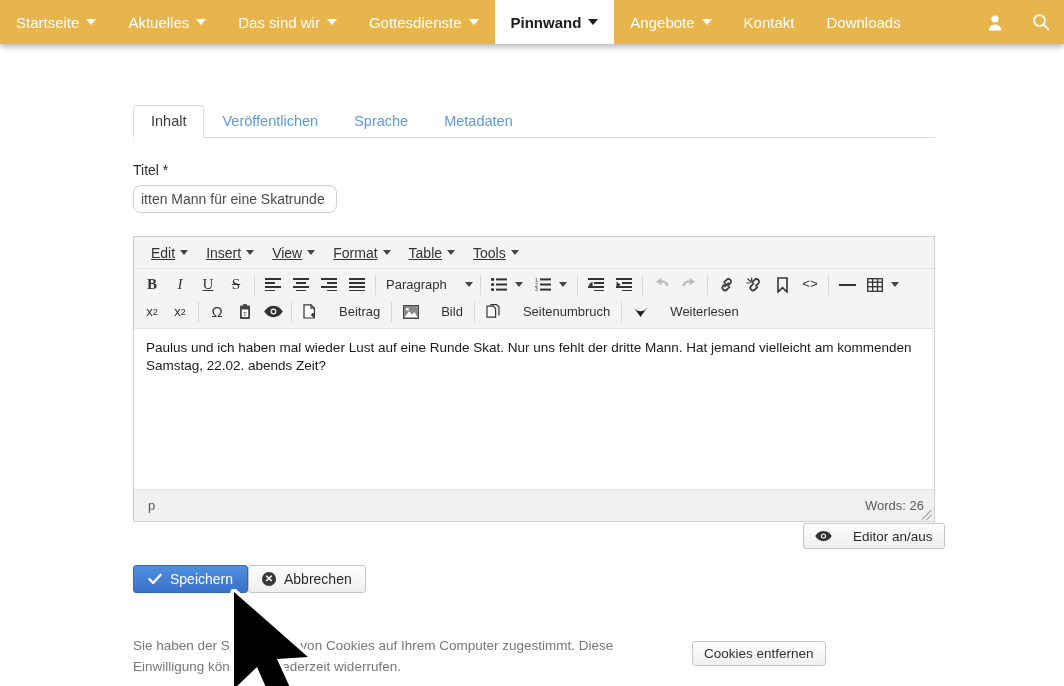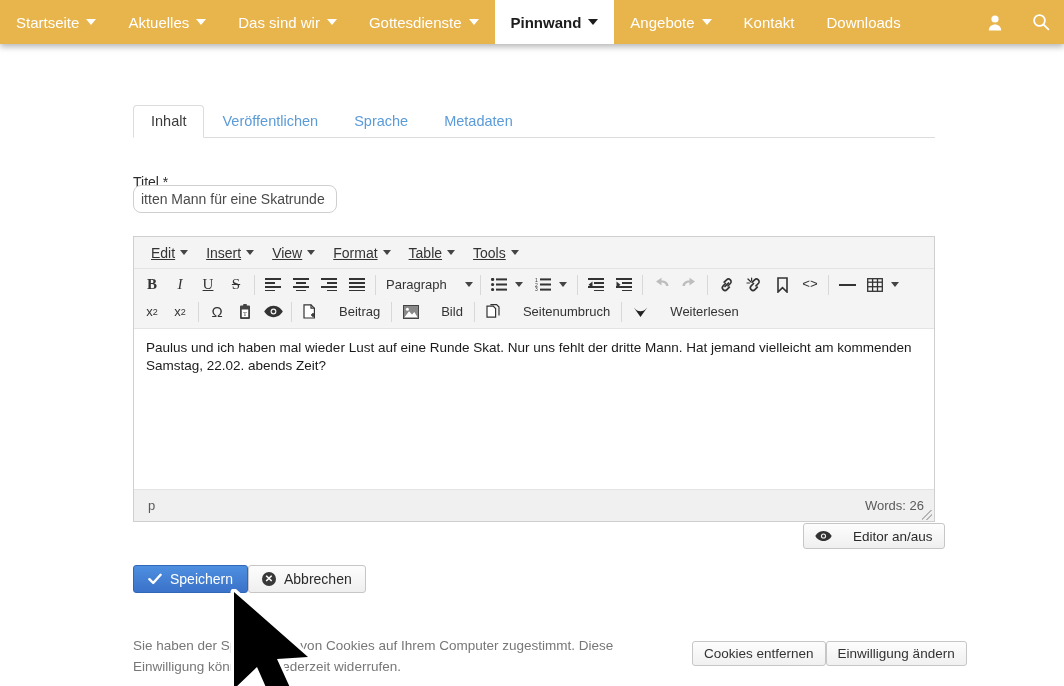--- a/index.html
+++ b/index.html
@@ -75,21 +75,21 @@
   }
   .tab.active {
     color: #3a3a3a;
     background: #ffffff;
     border: 1px solid #dcdcdc;
     border-bottom: 1px solid #ffffff;
   }
 
   
   #title-label {
-    position: absolute; left: 133px; top: 130px;
+    position: absolute; left: 133px; top: 118px;
     font-size: 14px; color: #2c2c2c;
   }
   #title-input {
     position: absolute; left: 133px; top: 141px;
     width: 204px; height: 28px;
     border: 1px solid #cfcfcf;
     border-radius: 8px;
     padding: 2px 7px;
     font-size: 14px;
     color: #4a4a4a;
@@ -595,23 +595,20 @@
   <div id="btn-cancel">
     <span class="x-circle">✕</span>
     <span>Abbrechen</span>
   </div>
 
   <div id="cookie-text">Sie haben der Speicherung von Cookies auf Ihrem Computer zugestimmt. Diese Einwilligung können Sie jederzeit widerrufen.</div>
   <div id="cookie-actions">
     <div class="cookie-btn">
       <span>Cookies entfernen</span>
     </div>
-    <div class="cookie-btn">
-      <span>Einwilligung ändern</span>
-    </div>
   </div>
 
   <svg id="cursor" viewBox="0 0 108 118">
     <path d="M6 3 L6 100 L29 78 L44 112 L64 103 L49 70 L80 68 Z" fill="#000000" stroke="#ffffff" stroke-width="7" stroke-linejoin="round"></path>
     <path d="M6 3 L6 100 L29 78 L44 112 L64 103 L49 70 L80 68 Z" fill="#000000"></path>
   </svg>
 
 </div>
 
 </body></html>

